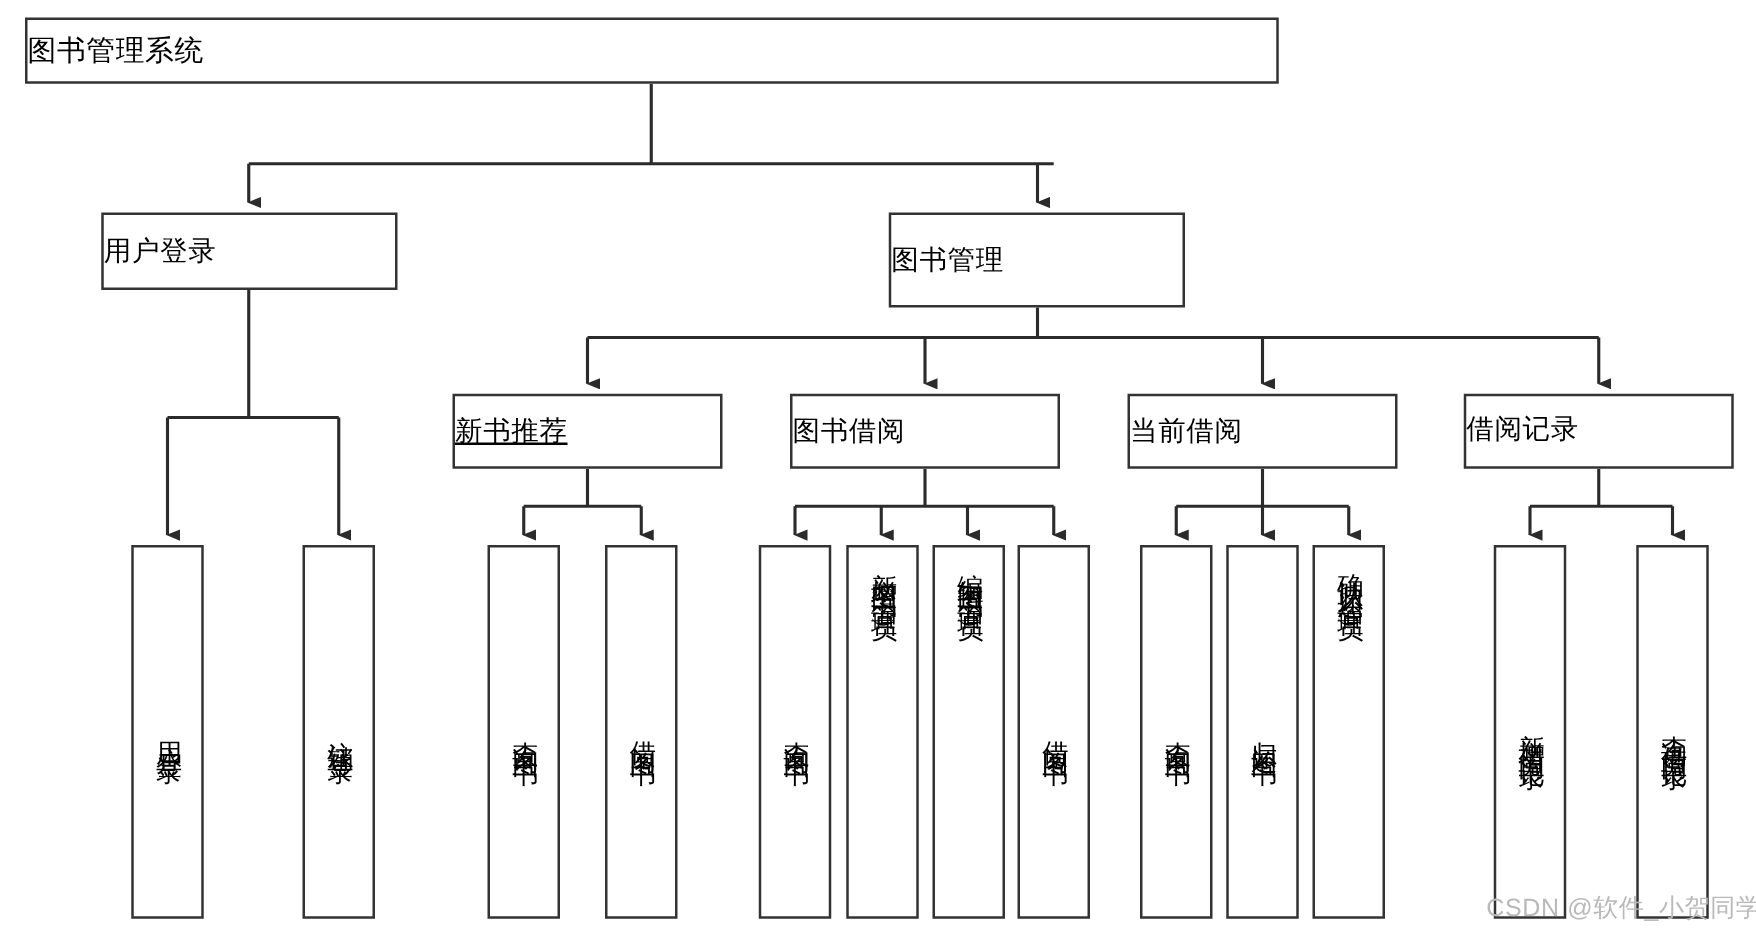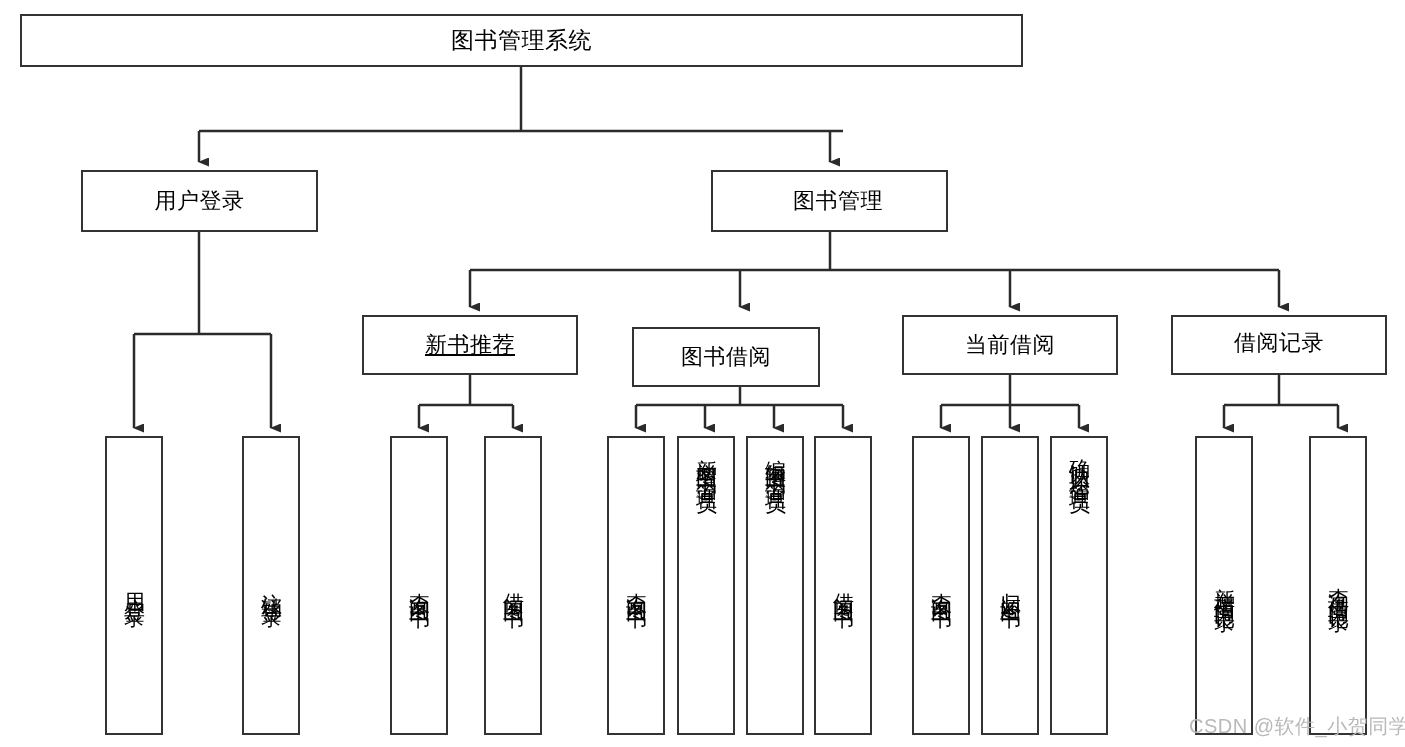--- a/index.html
+++ b/index.html
@@ -13,21 +13,20 @@
   #diagram{position:relative;width:1405px;height:747px;}
   #wires{position:absolute;left:0;top:0;width:1405px;height:747px;}
 
   .node{
     position:absolute;
     box-sizing:border-box;
     background:#ffffff;
     border:2px solid #333333;
     display:flex;
     align-items:center;
-    justify-content:center;
     color:#000000;
     z-index:2;
   }
   .node .lbl{
     display:block;
     line-height:1.18;
     white-space:nowrap;
     letter-spacing:0.5px;
   }
   
@@ -119,28 +118,28 @@
     </g>
   </svg>
 
   <div class="node h-node root" style="left:20px;top:14px;width:1003px;height:53px;">
     <span class="lbl">图书管理系统</span>
   </div>
 
   <div class="node h-node" style="left:81px;top:170px;width:237px;height:62px;">
     <span class="lbl">用户登录</span>
   </div>
-  <div class="node h-node" style="left:711px;top:170px;width:237px;height:62px;padding-left:17px;">
+  <div class="node h-node" style="left:711px;top:170px;width:237px;height:76px;">
     <span class="lbl">图书管理</span>
   </div>
 
   <div class="node h-node" style="left:362px;top:315px;width:216px;height:60px;text-decoration:underline;">
     <span class="lbl">新书推荐</span>
   </div>
-  <div class="node h-node" style="left:632px;top:315px;width:188px;height:60px;margin-top:12px;">
+  <div class="node h-node" style="left:632px;top:315px;width:216px;height:60px;">
     <span class="lbl">图书借阅</span>
   </div>
   <div class="node h-node" style="left:902px;top:315px;width:216px;height:60px;">
     <span class="lbl">当前借阅</span>
   </div>
   <div class="node h-node" style="left:1171px;top:315px;width:216px;height:60px;font-family:Liberation Mono, monospace;">
     <span class="lbl">借阅记录</span>
   </div>
 
   <div class="node v-node centered" style="left:105px;top:436px;width:58px;height:299px;">

